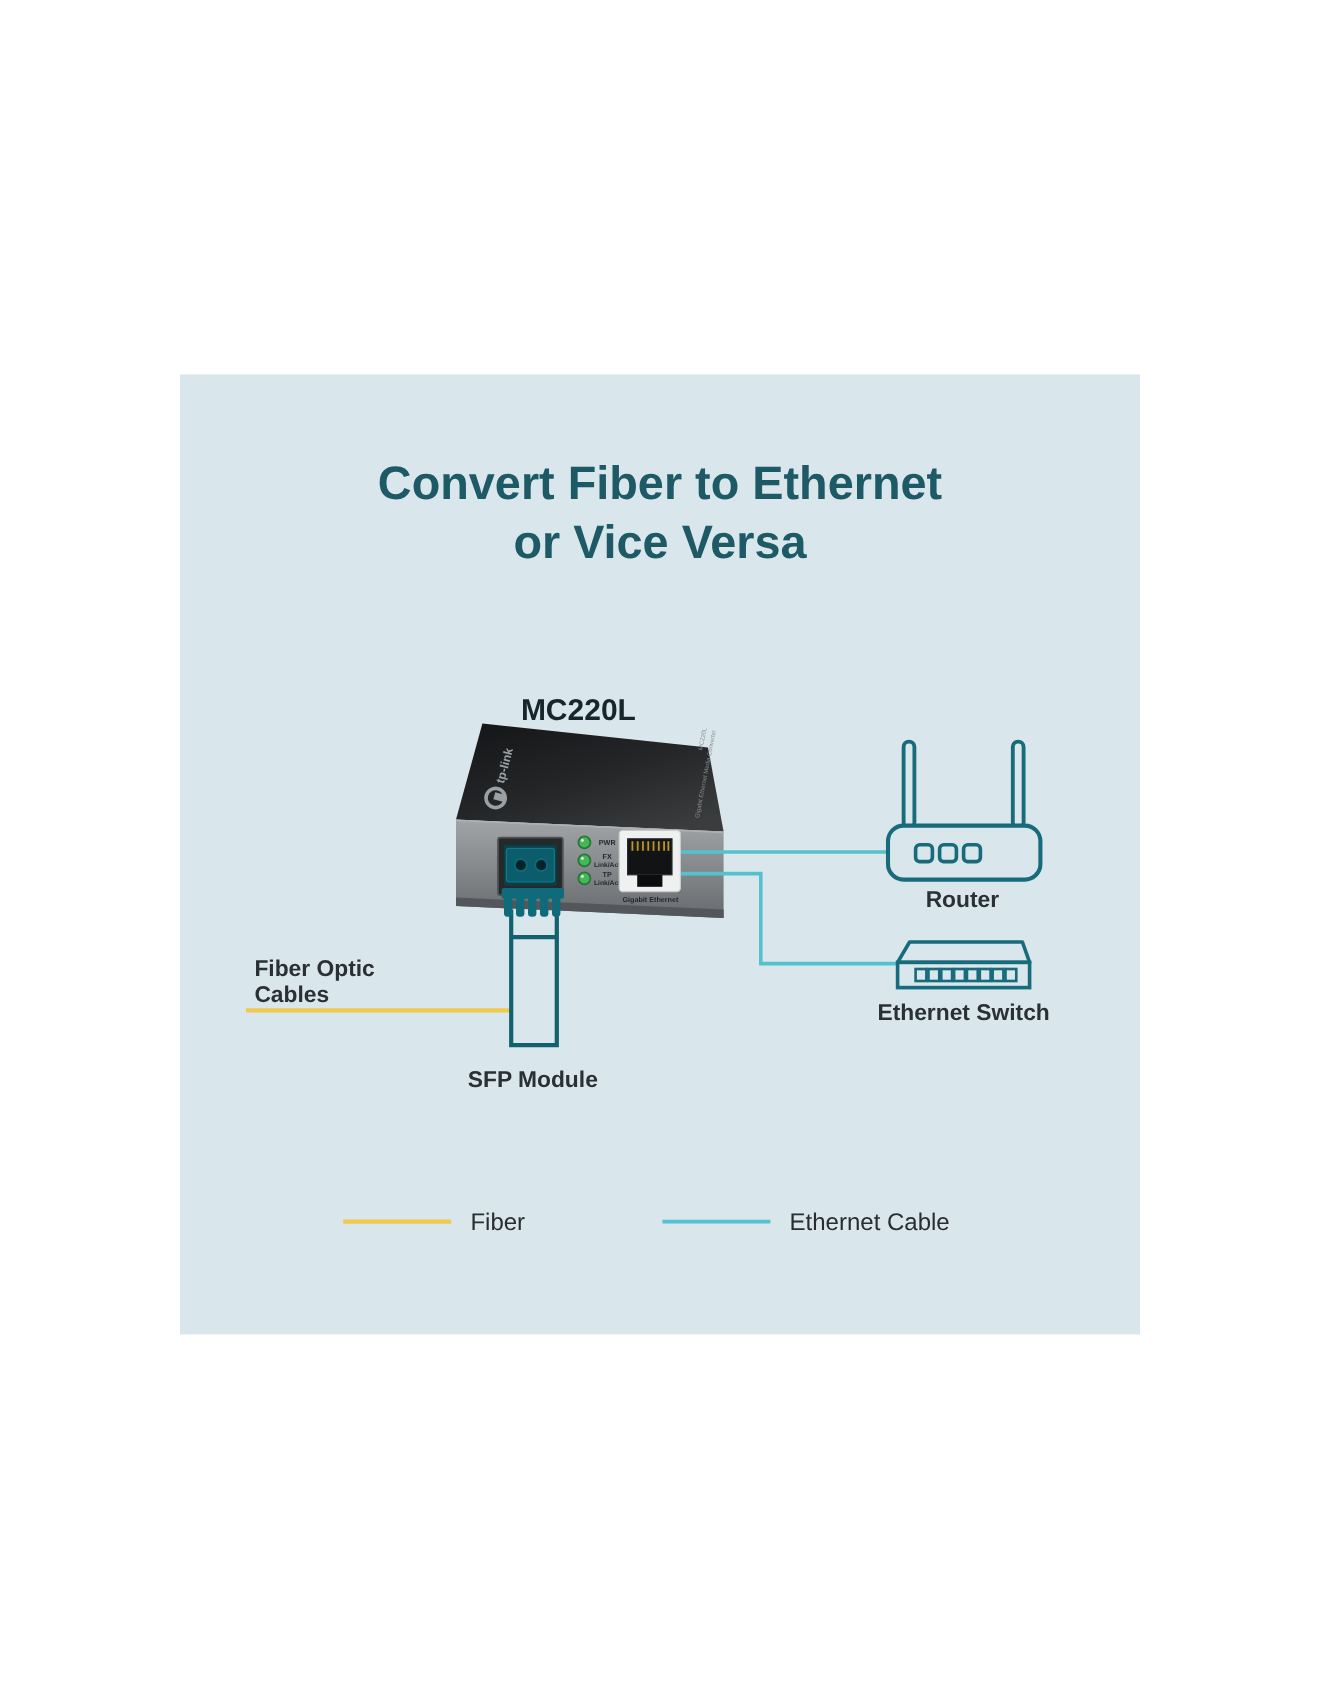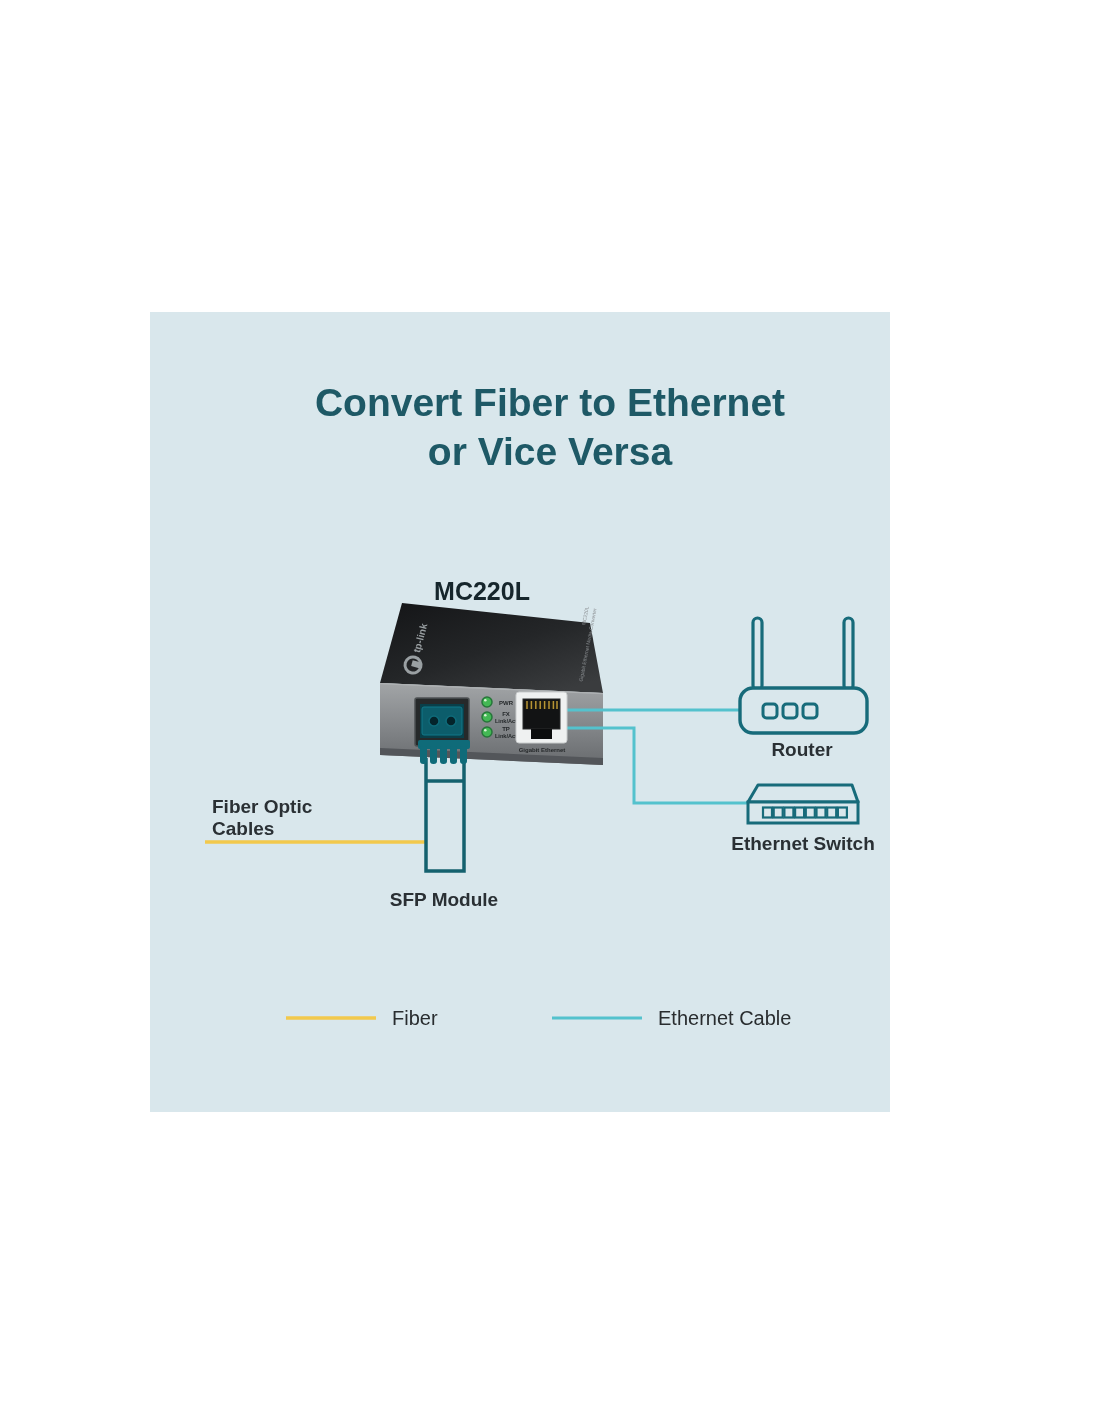--- a/index.html
+++ b/index.html
@@ -1,16 +1,16 @@
 <!DOCTYPE html>
 <html><head>
 <meta charset="utf-8">
 <style>
   html,body{margin:0;padding:0;background:#ffffff;}
-  .stage{position:relative;width:890px;height:1422px;background:#ffffff;overflow:hidden;
+  .stage{position:relative;width:1100px;height:1422px;background:#ffffff;overflow:hidden;
          font-family:"Liberation Sans",sans-serif;}
   .panel{position:absolute;left:150px;top:312px;width:800px;height:800px;background:#d9e7ec;}
   .panel svg{position:absolute;left:0;top:0;}
   svg text{font-family:"Liberation Sans",sans-serif;}
 </style>
 </head>
 <body>
 
 <div class="stage">
   <div class="panel">

